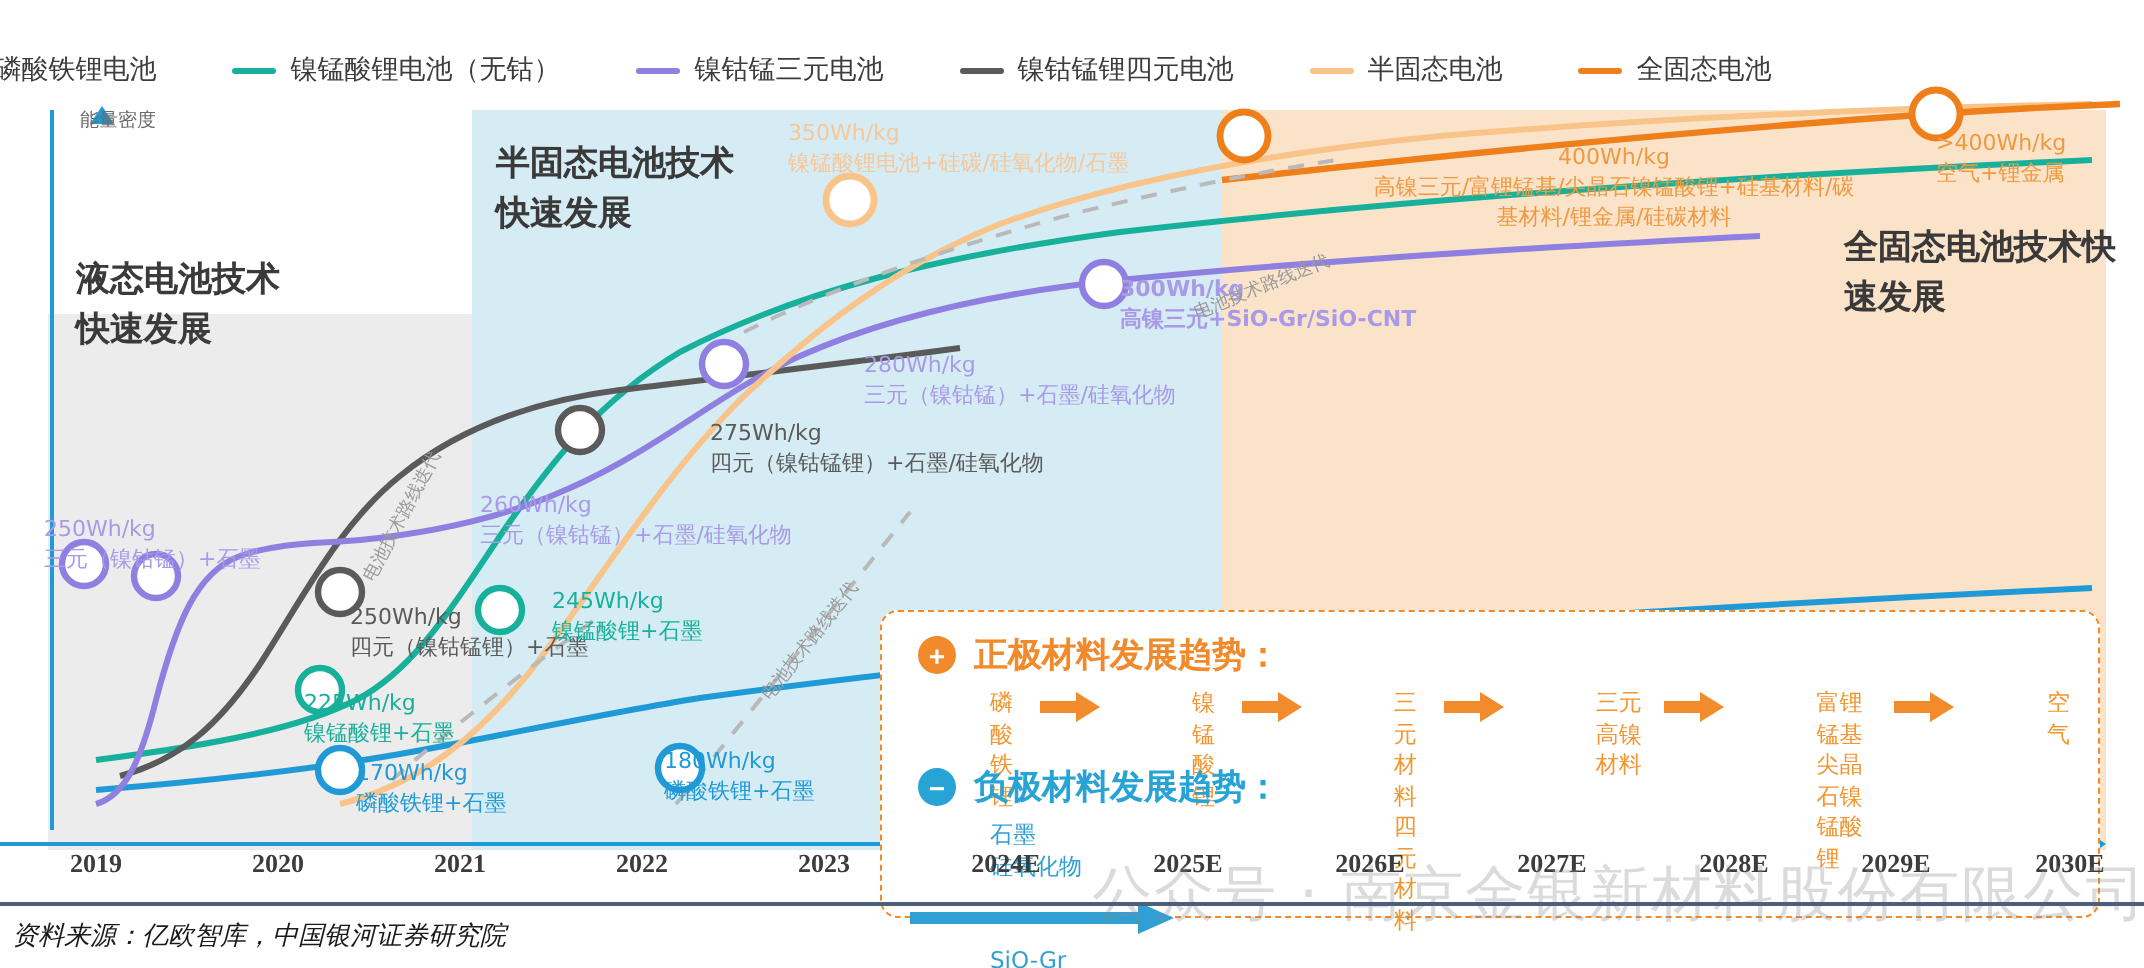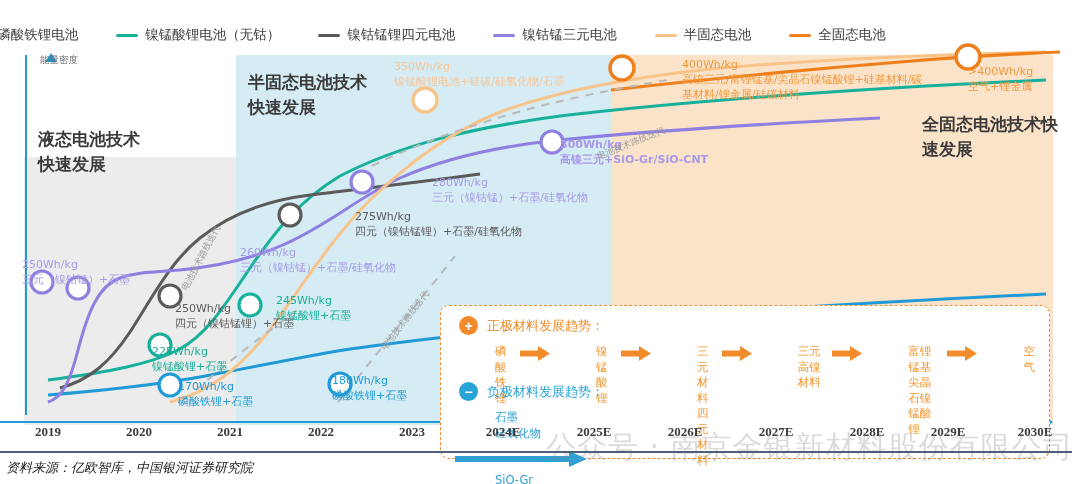--- a/index.html
+++ b/index.html
@@ -58,21 +58,21 @@
 
   
   .mat-box{position:absolute;left:440px;top:255px;width:608px;height:152px;
            background:#ffffff;border:1.6px dashed #f08a2a;border-radius:9px;}
   .mat-head{display:flex;align-items:center;gap:9px;}
   .mat-badge{width:19px;height:19px;border-radius:50%;color:#fff;font-size:14px;
              font-weight:bold;display:flex;align-items:center;justify-content:center;
              line-height:1;}
   .mat-badge.plus{background:#f08a2a;}
   .mat-badge.minus{background:#27a3d6;}
-  .mat-title{font-size:13px;font-weight:normal;
+  .mat-title{font-size:17px;font-weight:bold;
              font-family:"DejaVu Sans","Liberation Sans",sans-serif;}
   .mat-title.cat{color:#f08a2a;}
   .mat-title.ano{color:#27a3d6;}
   .mat-row{display:flex;align-items:flex-start;gap:6px;}
   .mat-item{font-size:11.5px;line-height:1.35;white-space:pre-line;
             font-family:"DejaVu Sans","Liberation Sans",sans-serif;margin-left:40px;}
   .mat-item.cat{color:#f2962f;}
   .mat-item.ano{color:#2f9fd4;}
   .arrow-cat{flex:0 0 auto;margin-top:2px;}
   .arrow-ano{flex:0 0 auto;margin-top:4px;}
@@ -99,26 +99,26 @@
   <div class="legend">
     <div class="legend-item">
       <span class="legend-swatch" style="background:#1f9ad6"></span>
       <span class="legend-label">磷酸铁锂电池</span>
     </div>
     <div class="legend-item">
       <span class="legend-swatch" style="background:#17b09a"></span>
       <span class="legend-label">镍锰酸锂电池（无钴）</span>
     </div>
     <div class="legend-item">
+      <span class="legend-swatch" style="background:#8f7fe0"></span>
+      <span class="legend-label">镍钴锰三元电池</span>
+    </div>
+    <div class="legend-item">
       <span class="legend-swatch" style="background:#5a5a5a"></span>
       <span class="legend-label">镍钴锰锂四元电池</span>
-    </div>
-    <div class="legend-item">
-      <span class="legend-swatch" style="background:#8f7fe0"></span>
-      <span class="legend-label">镍钴锰三元电池</span>
     </div>
     <div class="legend-item">
       <span class="legend-swatch" style="background:#f8c48a"></span>
       <span class="legend-label">半固态电池</span>
     </div>
     <div class="legend-item">
       <span class="legend-swatch" style="background:#ef7f1a"></span>
       <span class="legend-label">全固态电池</span>
     </div>
   </div>
@@ -179,21 +179,21 @@
     <div class="pt-label" style="left:175px;top:252px;color:#5a5a5a;"><span>250Wh/kg</span><br><span>四元（镍钴锰锂）+石墨</span></div>
     <div class="pt-label" style="left:152px;top:295px;color:#17b09a;"><span>225Wh/kg</span><br><span>镍锰酸锂+石墨</span></div>
     <div class="pt-label" style="left:178px;top:330px;color:#1f9ad6;"><span>170Wh/kg</span><br><span>磷酸铁锂+石墨</span></div>
     <div class="pt-label" style="left:240px;top:196px;color:#a89ae8;"><span>260Wh/kg</span><br><span>三元（镍钴锰）+石墨/硅氧化物</span></div>
     <div class="pt-label" style="left:276px;top:244px;color:#17b09a;"><span>245Wh/kg</span><br><span>镍锰酸锂+石墨</span></div>
     <div class="pt-label" style="left:355px;top:160px;color:#5a5a5a;"><span>275Wh/kg</span><br><span>四元（镍钴锰锂）+石墨/硅氧化物</span></div>
     <div class="pt-label" style="left:332px;top:324px;color:#1f9ad6;"><span>180Wh/kg</span><br><span>磷酸铁锂+石墨</span></div>
     <div class="pt-label" style="left:432px;top:126px;color:#a89ae8;"><span>280Wh/kg</span><br><span>三元（镍钴锰）+石墨/硅氧化物</span></div>
     <div class="pt-label" style="left:560px;top:88px;color:#a89ae8;font-weight:bold;"><span>300Wh/kg</span><br><span>高镍三元+SiO-Gr/SiO-CNT</span></div>
     <div class="pt-label" style="left:394px;top:10px;color:#f6c79a;"><span>350Wh/kg</span><br><span>镍锰酸锂电池+硅碳/硅氧化物/石墨</span></div>
-    <div class="pt-label" style="left:682px;top:8px;color:#ef9a3f;width:250px;"><span>400Wh/kg</span><br><span>高镍三元/富锂锰基/尖晶石镍锰酸锂+硅基材料/碳基材料/锂金属/硅碳材料</span></div>
+    <div class="pt-label" style="left:682px;top:22px;color:#ef9a3f;width:250px;text-align:center;"><span>400Wh/kg</span><br><span>高镍三元/富锂锰基/尖晶石镍锰酸锂+硅基材料/碳基材料/锂金属/硅碳材料</span></div>
     <div class="pt-label" style="left:968px;top:15px;color:#ef9a3f;"><span>&gt;400Wh/kg</span><br><span>空气+锂金属</span></div>
 
     <div class="diag" style="left:190px;top:230px;transform:rotate(-62deg);transform-origin:left bottom;">电池技术路线迭代</div>
     <div class="diag" style="left:388px;top:290px;transform:rotate(-52deg);transform-origin:left bottom;">电池技术路线迭代</div>
     <div class="diag" style="left:600px;top:100px;transform:rotate(-22deg);transform-origin:left bottom;">电池技术路线迭代</div>
 
     <div class="mat-box">
       <div style="position:absolute;left:18px;top:10px;" class="mat-head">
         <span class="mat-badge plus">+</span>
         <span class="mat-title cat">正极材料发展趋势：</span>

